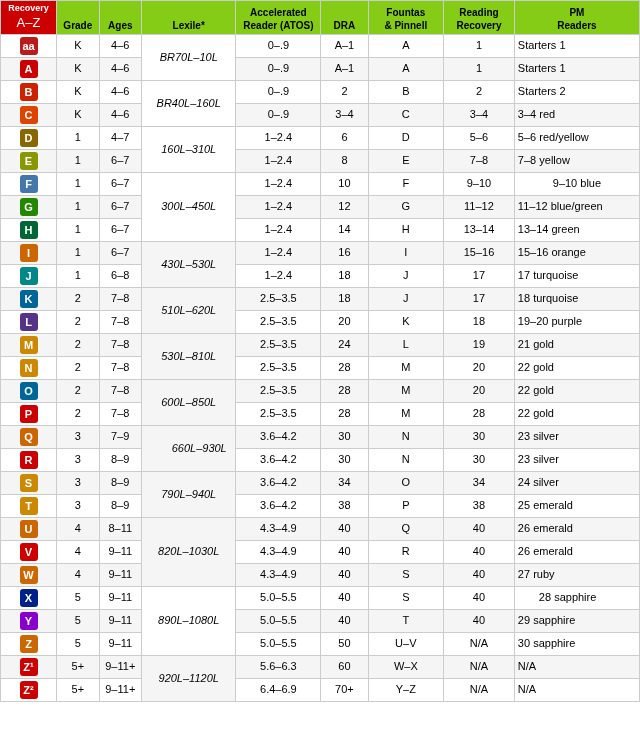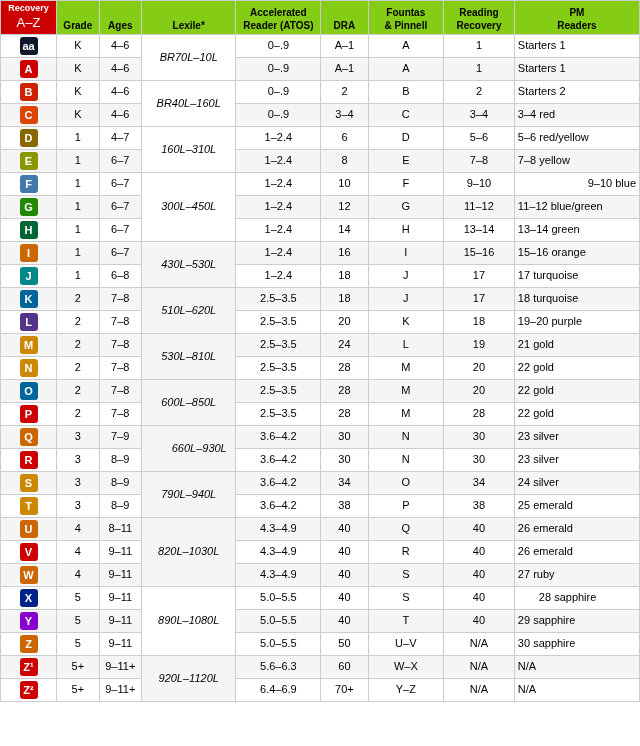--- a/index.html
+++ b/index.html
@@ -69,21 +69,21 @@
         <span style="display:block;">Recovery</span>
       </th>
       <th style="width:106px;">
         <span style="display:block;text-align:center;">PM</span>
         <span style="display:block;">Readers</span>
       </th>
     </tr>
   </thead>
   <tbody id="table-body">
   <tr>
-        <td><span class="laz-badge" style="background-color: #0f172a; font-size: 11px;">aa</span></td>
+        <td><span class="laz-badge" style="background-color: #b91c1c; font-size: 11px;">aa</span></td>
         <td>K</td>
         <td>4–6</td>
         <td rowspan="2" style="font-style: italic;">BR70L–10L</td>
         <td>0–.9</td>
         <td>A–1</td>
         <td>A</td>
         <td>1</td>
         <td style="text-align: left;">Starters 1</td>
       </tr>
       <tr>
@@ -140,21 +140,21 @@
       </tr>
       <tr>
         <td><span class="laz-badge" style="background-color: rgb(68, 119, 170); font-size: 11px;">F</span></td>
         <td>1</td>
         <td>6–7</td>
         <td rowspan="3" style="font-style: italic;">300L–450L</td>
         <td>1–2.4</td>
         <td>10</td>
         <td>F</td>
         <td>9–10</td>
-        <td style="text-align: right;">9–10 blue</td>
+        <td style="text-align: center;">9–10 blue</td>
       </tr>
       <tr>
         <td><span class="laz-badge" style="background-color: rgb(34, 136, 0); font-size: 11px;">G</span></td>
         <td>1</td>
         <td>6–7</td>
         <td>1–2.4</td>
         <td>12</td>
         <td>G</td>
         <td>11–12</td>
         <td style="text-align: left;">11–12 blue/green</td>

